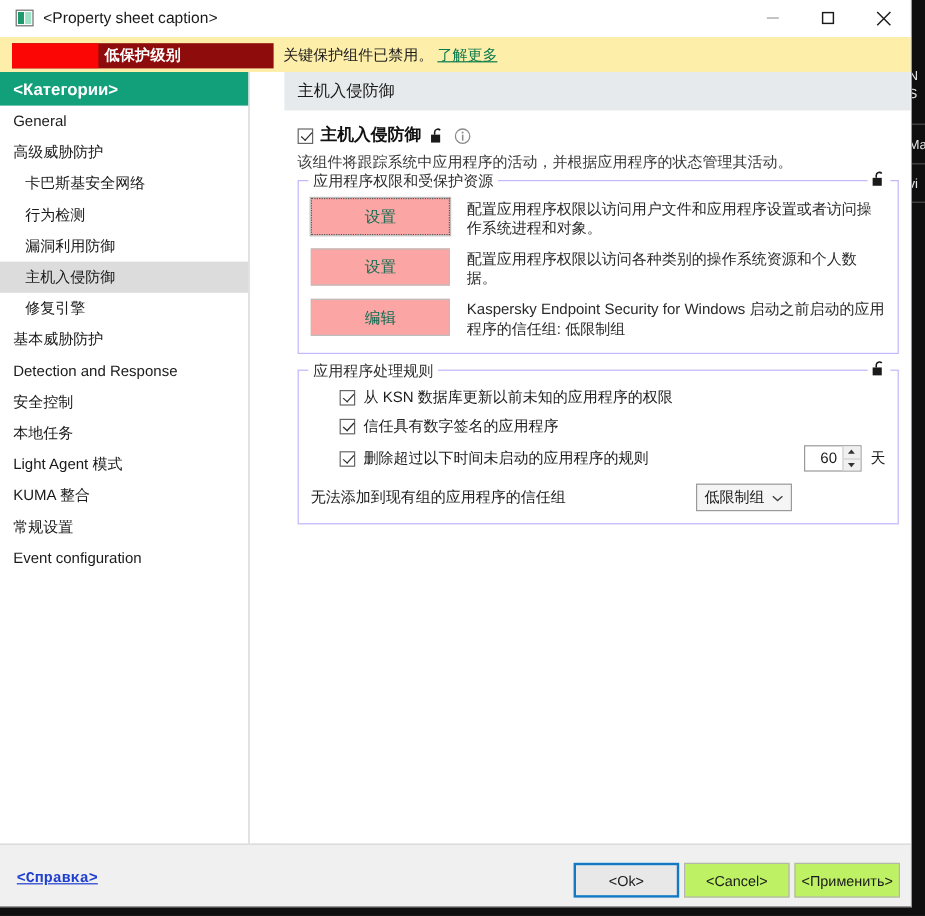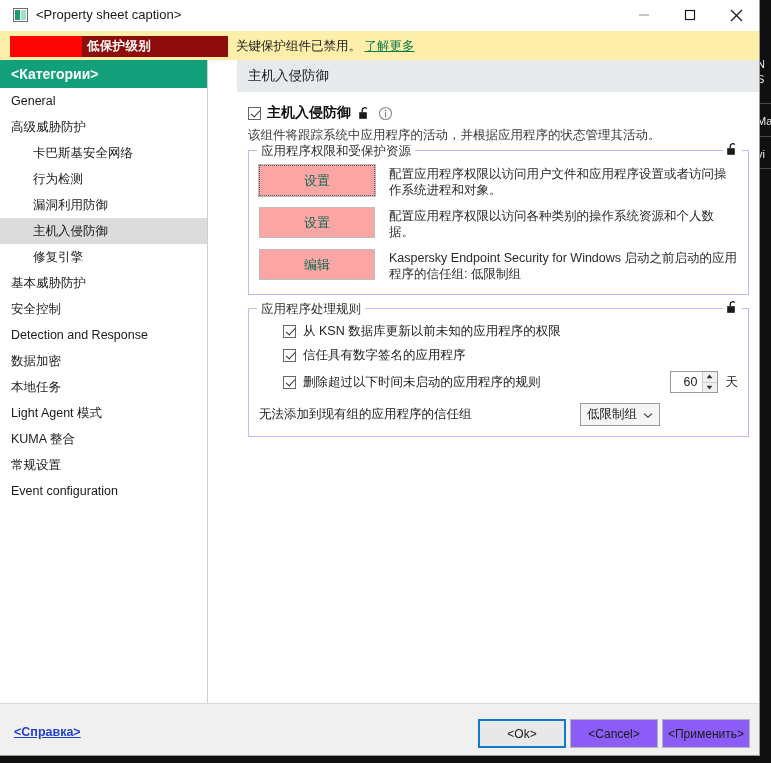--- a/index.html
+++ b/index.html
@@ -139,21 +139,21 @@
     padding-left: 11px;
   }
   .nav-item {
     height: 26px;
     display: flex; align-items: center;
     font-size: 12.5px;
     color: #1a1a1a;
     padding-left: 11px;
     white-space: nowrap;
   }
-  .nav-item.indent { padding-left: 33px; }
+  .nav-item.indent { padding-left: 21px; }
   .nav-item.selected { background: #dcdcdc; }
 
   
   #content {
     position: absolute; left: 237px; top: 0;
     width: 522px; height: 643px;
     background: #ffffff;
   }
   #content-header {
     height: 32px;
@@ -320,25 +320,26 @@
     background: #f0f0f0;
     border-top: 1px solid #d8d8d8;
   }
   #help-link {
     position: absolute; left: 14px; top: 21px;
     font-size: 12.5px;
     color: #1f3fcf;
     text-decoration: underline;
     font-weight: bold;
     cursor: pointer;
+    font-family: Liberation Mono, monospace;
   }
   .foot-btn {
     position: absolute; top: 15px;
     height: 29px; width: 88px;
-    background: #8b5cf6;
+    background: #bef264;
     border: 1px solid #b5b5b5;
     font-size: 12px; color: #1a1a1a;
     display: flex; align-items: center; justify-content: center;
     font-family: "Liberation Sans", sans-serif;
   }
   #ok-button { left: 478px; border: 2px solid #1279c6; background: #e8e8e8; }
   #cancel-button { left: 570px; }
   #apply-button { left: 662px; }
 </style>
 </head>
@@ -412,27 +413,24 @@
       <div class="nav-item indent selected">
           <span>主机入侵防御</span>
         </div>
       <div class="nav-item indent">
           <span>修复引擎</span>
         </div>
       <div class="nav-item">
           <span>基本威胁防护</span>
         </div>
       <div class="nav-item">
+          <span>Detection and Response</span>
+        </div>
+      <div class="nav-item">
           <span>安全控制</span>
-        </div>
-      <div class="nav-item">
-          <span>Detection and Response</span>
-        </div>
-      <div class="nav-item">
-          <span>数据加密</span>
         </div>
       <div class="nav-item">
           <span>本地任务</span>
         </div>
       <div class="nav-item">
           <span>Light Agent 模式</span>
         </div>
       <div class="nav-item">
           <span>KUMA 整合</span>
         </div>

